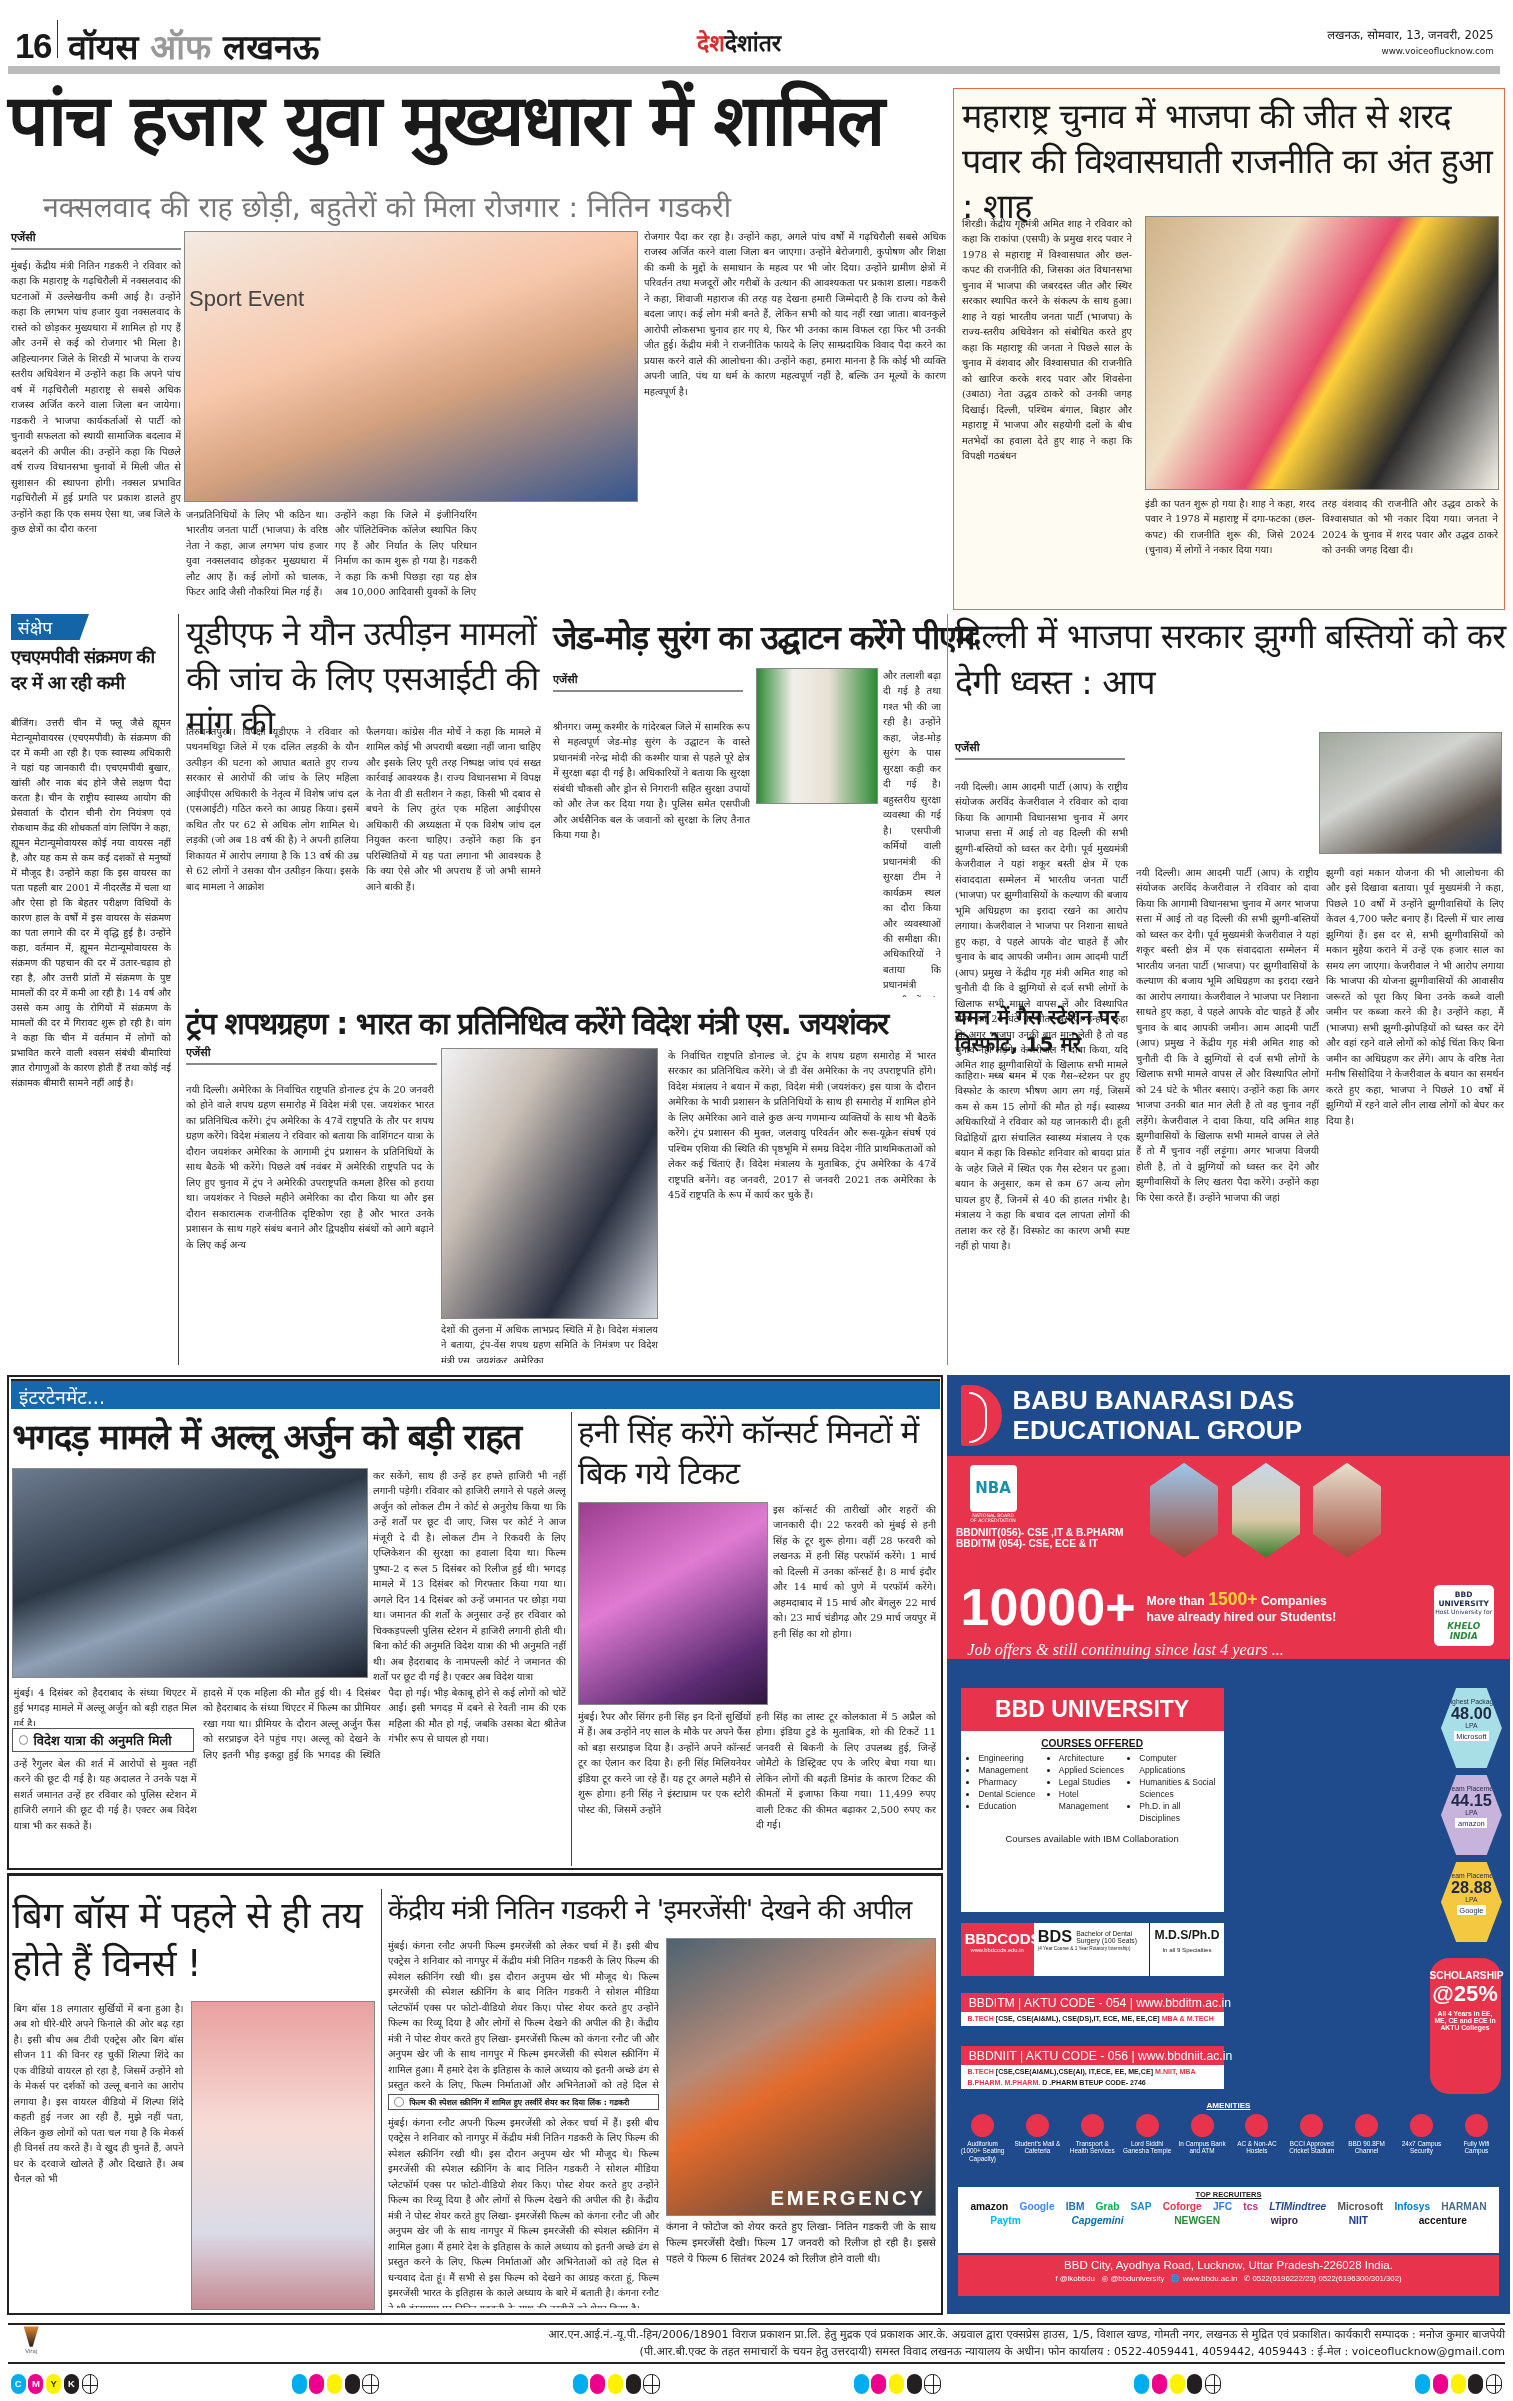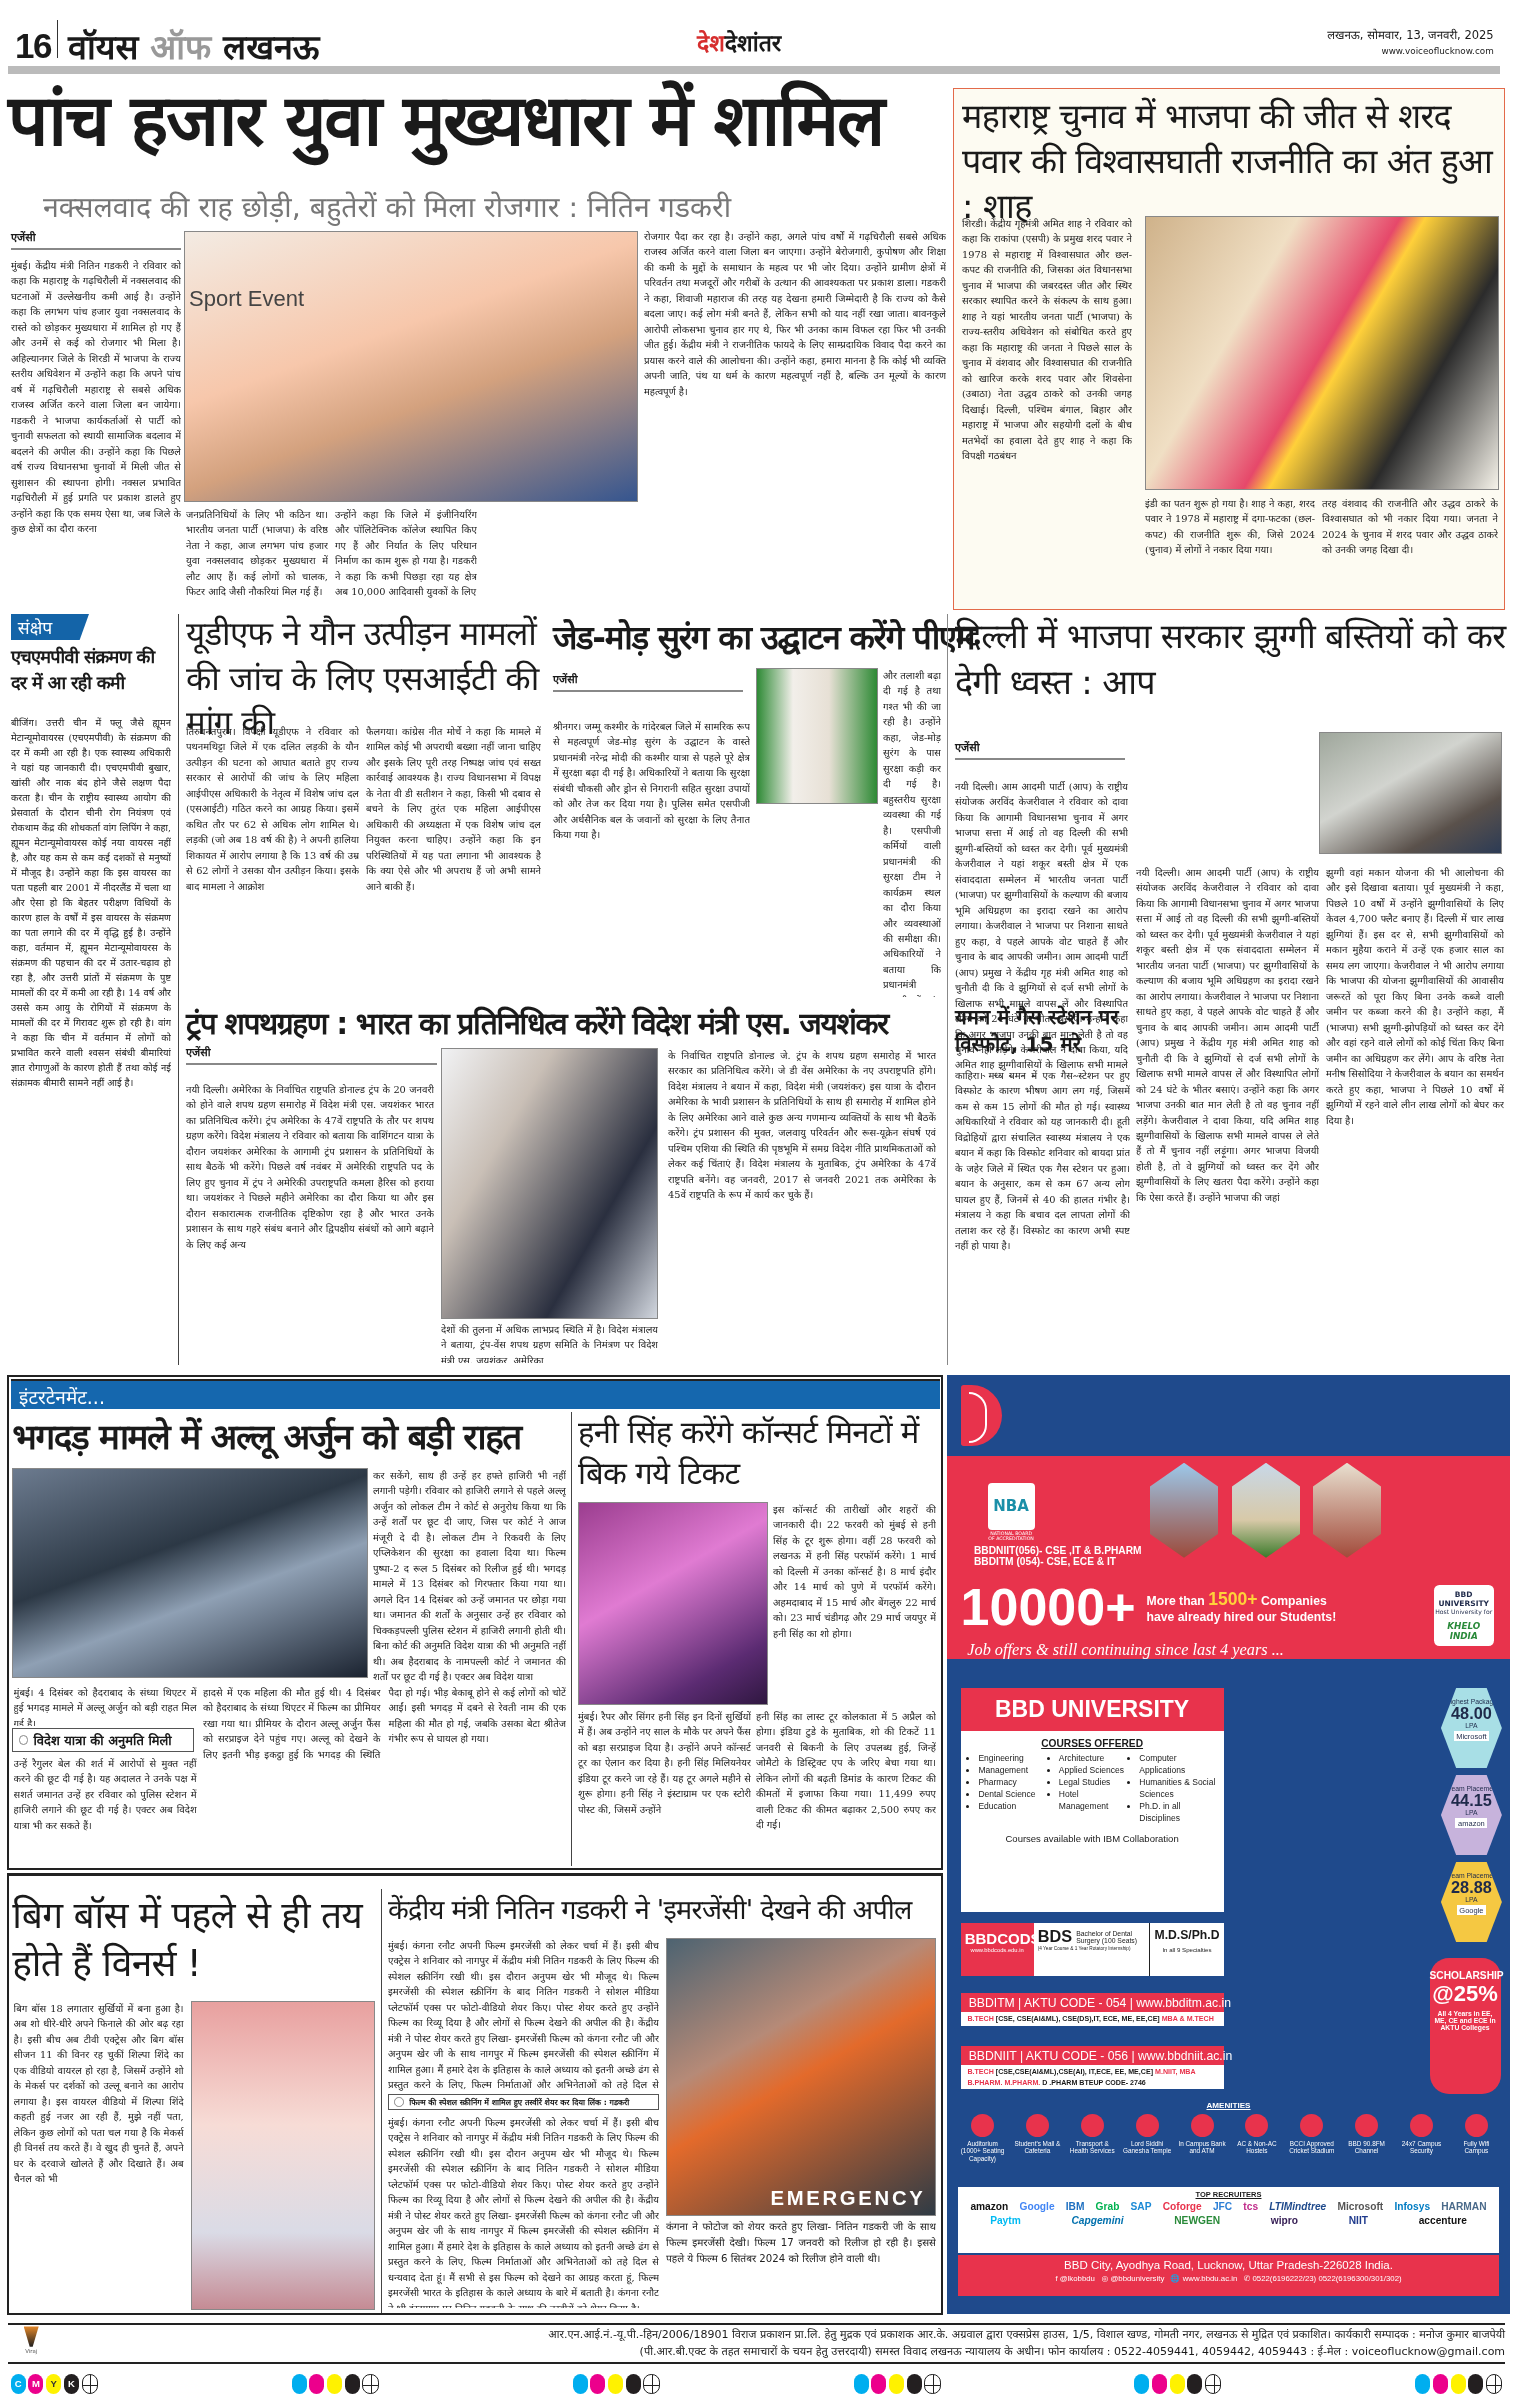--- a/index.html
+++ b/index.html
@@ -34,21 +34,21 @@
 .brief-tag{left:11px;top:614px;width:78px;height:26px;background:#1464a8;color:#fff;font-size:17.6px;padding:1.4px 6.8px;clip-path:polygon(0 0,100% 0,88% 100%,0 100%)}
 .brief-h{left:11px;top:644px;width:159px;font-size:18px;line-height:1.42;font-weight:bold;letter-spacing:-0.7px}
 .sec-h{font-weight:normal;letter-spacing:-0.7px;line-height:1.35}
 .ent-bar{left:11px;top:1379px;width:929px;height:30px;background:#1567ae;color:#fff;font-size:19px;padding:2.7px 8.1px;border-top:2px solid #222}
 .ent-frame{left:6.8px;top:1375px;width:936px;height:495px;border:2px solid #222}
 .ad{left:947px;top:1375px;width:563px;height:939px;background:#1f4a8c;overflow:hidden}
 .ad-top{height:81px;background:#1f4a8c;color:#fff;display:flex;align-items:center;padding-left:13.6px}
 .ad-logo{width:41px;height:61px;background:#e8334c;border-radius:2.7px 30.5px 30.5px 2.7px;margin-right:11px;position:relative}
 .ad-logo:after{content:"";position:absolute;left:8.1px;top:6.8px;width:16.3px;height:47px;border:2.7px solid #fff;border-left:none;border-radius:0 20.3px 20.3px 0}
 .ad-title{font-family:"Liberation Sans",sans-serif;font-weight:bold;font-size:26px;line-height:1.15}
-.ad-red{background:#e8334c;color:#fff;height:203px;position:relative;padding:27px}
+.ad-red{background:#e8334c;color:#fff;height:203px;position:relative;padding:9px}
 .ad-red .nba{width:47px;height:47px;background:#fff;border-radius:4.1px;color:#1a8fa8;font-weight:bold;font-size:15px;text-align:center;line-height:47px;margin-left:13.6px}
 .hex{position:absolute;top:6.8px;width:68px;height:95px;background:#f2f2f2;clip-path:polygon(50% 0,100% 25%,100% 75%,50% 100%,0 75%,0 25%)}
 .ad-big{font-family:"Liberation Sans",sans-serif;font-weight:bold;font-size:52px;line-height:1}
 .ad-tag{font-family:"Liberation Serif",serif;font-style:italic;font-size:16.3px;color:#fff}
 .khelo{position:absolute;right:16.3px;top:129px;width:60px;height:61px;background:#fff;border-radius:5.4px;color:#1f2a4a;font-size:7.5px;font-weight:bold;text-align:center;padding-top:5.4px}
 .uni-panel{position:absolute;left:13.6px;top:313px;width:263px;height:224px;background:#fff}
 .uni-head{background:#e8334c;color:#fff;font-family:"Liberation Sans",sans-serif;font-weight:bold;font-size:23px;text-align:center;padding:8.1px 0}
 .courses-title{text-align:center;text-decoration:underline;font-weight:bold;font-size:10.2px;margin:6.8px 0 4.1px;font-family:"Liberation Sans",sans-serif}
 .courses{display:grid;grid-template-columns:1fr 1fr 1.1fr;font-size:8.5px;padding:0 6.8px;line-height:1.4;font-family:"Liberation Sans",sans-serif}
 .courses ul{list-style:disc;padding-left:11px}
@@ -201,20 +201,24 @@
   </div>
 <div class="abs body" style="left:388px;top:2115px;width:271px;height:193px;overflow:hidden">मुंबई। कंगना रनौट अपनी फिल्म इमरजेंसी को लेकर चर्चा में हैं। इसी बीच एक्ट्रेस ने शनिवार को नागपुर में केंद्रीय मंत्री नितिन गडकरी के लिए फिल्म की स्पेशल स्क्रीनिंग रखी थी। इस दौरान अनुपम खेर भी मौजूद थे। फिल्म इमरजेंसी की स्पेशल स्क्रीनिंग के बाद नितिन गडकरी ने सोशल मीडिया प्लेटफॉर्म एक्स पर फोटो-वीडियो शेयर किए। पोस्ट शेयर करते हुए उन्होंने फिल्म का रिव्यू दिया है और लोगों से फिल्म देखने की अपील की है। केंद्रीय मंत्री ने पोस्ट शेयर करते हुए लिखा- इमरजेंसी फिल्म को कंगना रनौट जी और अनुपम खेर जी के साथ नागपुर में फिल्म इमरजेंसी की स्पेशल स्क्रीनिंग में शामिल हुआ। मैं हमारे देश के इतिहास के काले अध्याय को इतनी अच्छे ढंग से प्रस्तुत करने के लिए, फिल्म निर्माताओं और अभिनेताओं को तहे दिल से धन्यवाद देता हूं। मैं सभी से इस फिल्म को देखने का आग्रह करता हूं, फिल्म इमरजेंसी भारत के इतिहास के काले अध्याय के बारे में बताती है। कंगना रनौट ने भी इंस्टाग्राम पर नितिन गडकरी के साथ की तस्वीरों को शेयर किया है।</div>
 <div class="abs photo ph-emerg" style="left:666px;top:1938px;width:270px;height:278px">
   <div class="emerg-label">EMERGENCY</div>
 </div>
 <div class="abs body" style="left:666px;top:2219px;width:270px;height:88px;overflow:hidden;font-family:'DejaVu Sans',sans-serif;font-size:10.2px">कंगना ने फोटोज को शेयर करते हुए लिखा- नितिन गडकरी जी के साथ फिल्म इमरजेंसी देखी। फिल्म 17 जनवरी को रिलीज हो रही है। इससे पहले ये फिल्म 6 सितंबर 2024 को रिलीज होने वाली थी।</div>
 
 <div class="abs ad">
   <div class="ad-top">
     <div class="ad-logo"></div>
+    <div class="ad-title">
+      <div>BABU BANARASI DAS</div>
+      <div>EDUCATIONAL GROUP</div>
+    </div>
   </div>
   <div class="ad-red">
     <div class="nba">NBA</div>
     <div style="font-size:4.7px;margin-left:13.6px;width:47px;text-align:center;margin-top:1.4px">NATIONAL BOARD OF ACCREDITATION</div>
     <div style="font-size:10.2px;font-weight:bold;margin-top:4.1px;font-family:'Liberation Sans',sans-serif">BBDNIIT(056)- CSE ,IT &amp; B.PHARM</div>
     <div style="font-size:10.2px;font-weight:bold;font-family:'Liberation Sans',sans-serif">BBDITM (054)- CSE, ECE &amp; IT</div>
     <div class="hex" style="left:203px;background:linear-gradient(#9cc8ea,#9c4a3a)"></div>
     <div class="hex" style="left:285px;background:linear-gradient(#c8d8e8,#d8c9a8 60%,#3a7a2a)"></div>
     <div class="hex" style="left:366px;background:linear-gradient(#e8e0d0,#a24a3a)"></div>
     <div style="position:absolute;left:13.6px;top:125px;display:flex;align-items:center;gap:11px">

